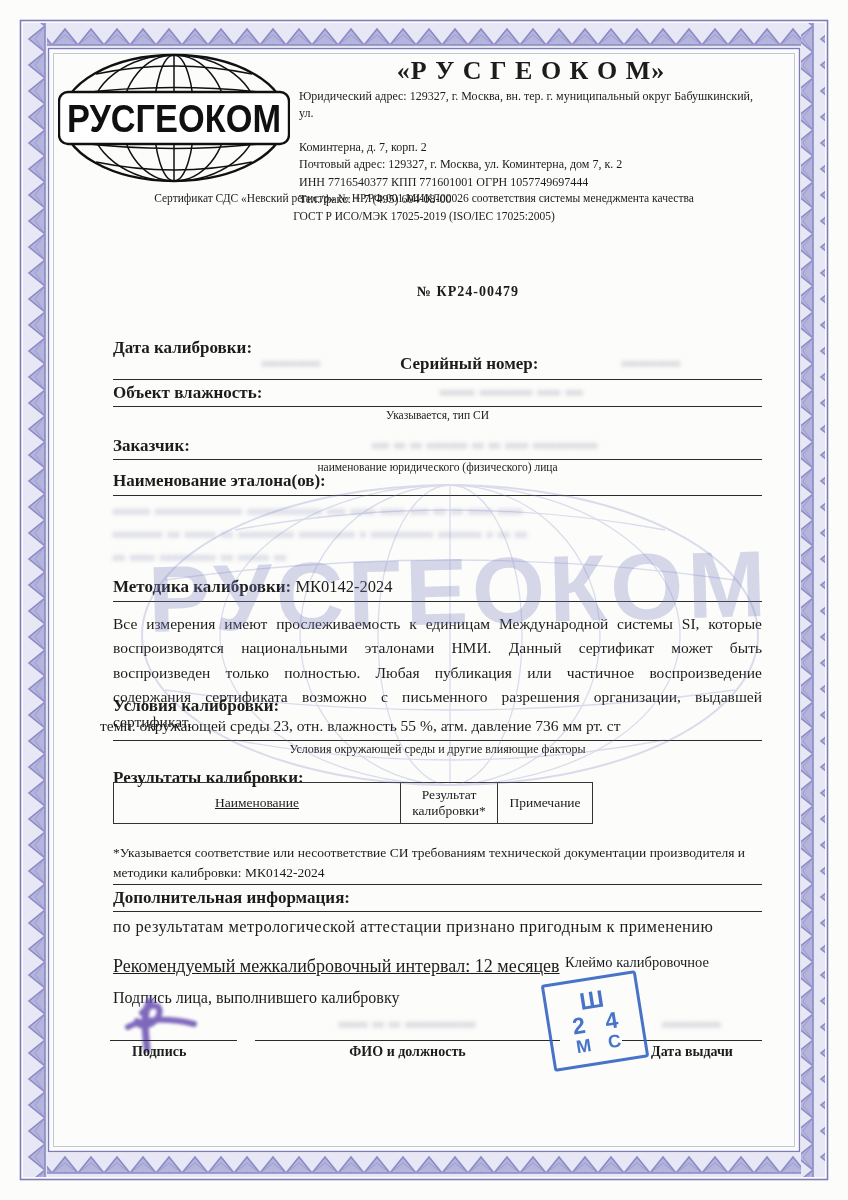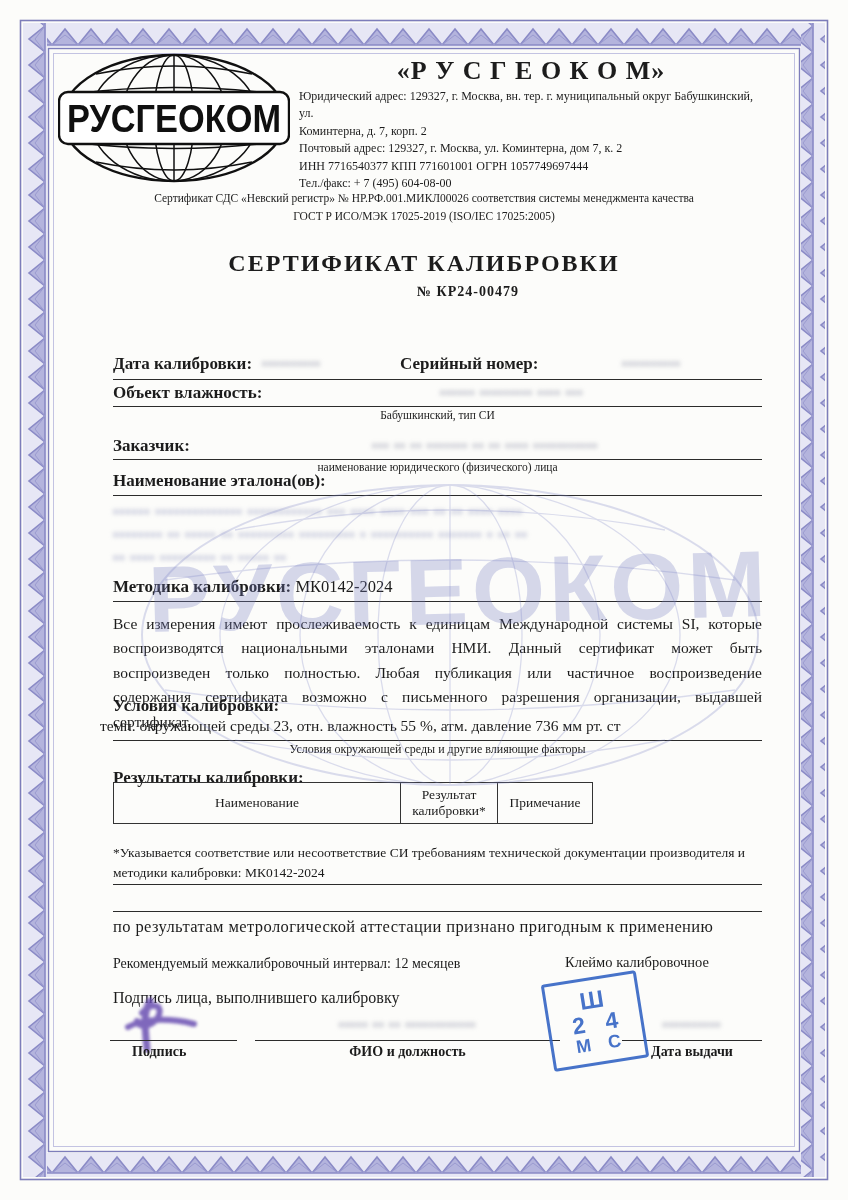--- a/index.html
+++ b/index.html
@@ -91,44 +91,43 @@
         <path d="M14 92 Q116 105 218 92" stroke-width="1.5"></path>
         <path d="M38 112 Q116 128 194 112" stroke-width="1.5"></path>
       </g>
       <rect x="1" y="42" width="230" height="52" rx="9" fill="#ffffff" stroke="#101010" stroke-width="2.4"></rect>
       <text x="116" y="82" text-anchor="middle" font-family="Liberation Sans, sans-serif" font-weight="bold" font-size="38" textLength="214" lengthAdjust="spacingAndGlyphs" fill="#101010">РУСГЕОКОМ</text>
     </svg>
 
     <div class="header-col">
       <div class="co-name">«Р У С Г Е О К О М»</div>
       <div class="addr">Юридический адрес: 129327, г. Москва, вн. тер. г. муниципальный округ Бабушкинский, ул.</div>
-      <div class="addr" style="margin-top:0;">Коминтерна, д. 7, корп. 2</div>
+      <div class="addr" style="margin-top:16px;">Коминтерна, д. 7, корп. 2</div>
       <div class="addr" style="margin-top:0;">Почтовый адрес: 129327, г. Москва, ул. Коминтерна, дом 7, к. 2</div>
       <div class="addr" style="margin-top:0;">ИНН 7716540377 КПП 771601001 ОГРН 1057749697444</div>
       <div class="addr" style="margin-top:0;">Тел./факс: + 7 (495) 604-08-00</div>
     </div>
 
     <div class="accred" style="top:190px;">
       <div>Сертификат СДС «Невский регистр» № НР.РФ.001.МИКЛ00026 соответствия системы менеджмента качества</div>
       <div>ГОСТ Р ИСО/МЭК 17025-2019 (ISO/IEC 17025:2005)</div>
     </div>
 
-    <div class="title1" style="top:250px;">СЕРТИФИКАТ КАЛИБРОВКИ</div>
     <div class="title2" style="top:284px;">№ КР24-00479</div>
 
-    <div class="abs lbl" style="left:113px;top:354px;text-align:right;">Дата калибровки:</div>
+    <div class="abs lbl" style="left:113px;top:338px;text-align:right;">Дата калибровки:</div>
     <div class="abs blur" style="left:262px;top:357px;">••••••••••</div>
     <div class="abs lbl" style="left:400px;top:354px;">Серийный номер:</div>
     <div class="abs blur" style="left:622px;top:357px;">••••••••••</div>
     <div class="rule" style="left:113px;top:379px;width:649px;"></div>
 
     <div class="abs lbl" style="left:113px;top:383px;">Объект влажность:</div>
     <div class="abs blur" style="left:440px;top:386px;">•••••• ••••••••• •••• •••</div>
     <div class="rule" style="left:113px;top:406px;width:649px;"></div>
-    <div class="abs cap" style="top:409px;">Бабушкинский, тип СИ</div>
+    <div class="abs cap" style="top:409px;">Указывается, тип СИ</div>
 
     <div class="abs lbl" style="left:113px;top:436px;">Заказчик:</div>
     <div class="abs blur" style="left:372px;top:439px;">••• •• •• ••••••• •• •• •••• •••••••••••</div>
     <div class="rule" style="left:113px;top:459px;width:649px;"></div>
     <div class="abs cap" style="top:461px;">наименование юридического (физического) лица</div>
 
     <div class="abs lbl" style="left:113px;top:471px;">Наименование эталона(ов):</div>
     <div class="rule" style="left:113px;top:495px;width:649px;"></div>
     <div class="abs blur2" style="left:113px;top:501px;width:649px;">•••••• •••••••••••••• •••••••••••• ••• •••• •••• ••• •• •• •••• ••••</div>
     <div class="abs blur2" style="left:113px;top:524px;width:649px;">•••••••• •• ••••• •• ••••••••• ••••••••• • •••••••••• ••••••• • •• ••</div>
@@ -144,33 +143,34 @@
 
     <div class="abs lbl" style="left:113px;top:696px;">Условия калибровки:</div>
     <div class="abs" style="left:100px;top:717px;font-size:15.5px;">темп. окружающей среды 23, отн. влажность 55 %, атм. давление 736 мм рт. ст</div>
     <div class="rule" style="left:113px;top:740px;width:649px;"></div>
     <div class="abs cap" style="top:742px;font-size:12px;">Условия окружающей среды и другие влияющие факторы</div>
 
     <div class="abs lbl" style="left:113px;top:768px;">Результаты калибровки:</div>
     <table class="tbl">
       <tbody>
           <tr>
-        <td style="width:278px;height:36px;">Наименование</td>
+        <td style="width:278px;height:36px;text-decoration:underline;">Наименование</td>
         <td style="width:88px;">Результат калибровки*</td>
         <td style="width:86px;">Примечание</td>
       </tr>
     </tbody>
       </table>
 
     <div class="abs" style="left:113px;top:843px;width:649px;font-size:13.5px;line-height:1.5;">*Указывается соответствие или несоответствие СИ требованиям технической документации производителя и методики калибровки: МК0142-2024</div>
     <div class="rule" style="left:113px;top:884px;width:649px;"></div>
+    <div class="abs lbl" style="left:113px;top:888px;">Дополнительная информация:</div>
     <div class="rule" style="left:113px;top:911px;width:649px;"></div>
     <div class="abs" style="left:113px;top:917px;width:649px;font-size:16.5px;letter-spacing:.4px;">по результатам метрологической аттестации признано пригодным к применению</div>
 
-    <div class="abs" style="left:113px;top:956px;font-size:14px;">Рекомендуемый межкалибровочный интервал: 12 месяцев</div>
+    <div class="abs" style="left:113px;top:956px;font-size:18px;text-decoration:underline;">Рекомендуемый межкалибровочный интервал: 12 месяцев</div>
     <div class="abs" style="left:565px;top:954px;font-size:14.5px;">Клеймо калибровочное</div>
     <div class="abs" style="left:113px;top:989px;font-size:16px;">Подпись лица, выполнившего калибровку</div>
 
     <svg class="abs" style="left:112px;top:995px;" width="100" height="58">
       <defs>
           <filter id="sb" x="-30%" y="-30%" width="160%" height="160%">
             <feGaussianBlur stdDeviation="1.6"></feGaussianBlur>
           </filter>
         </defs>
       <g stroke="#6b50b2" fill="none" stroke-linecap="round" filter="url(#sb)" opacity=".85">

